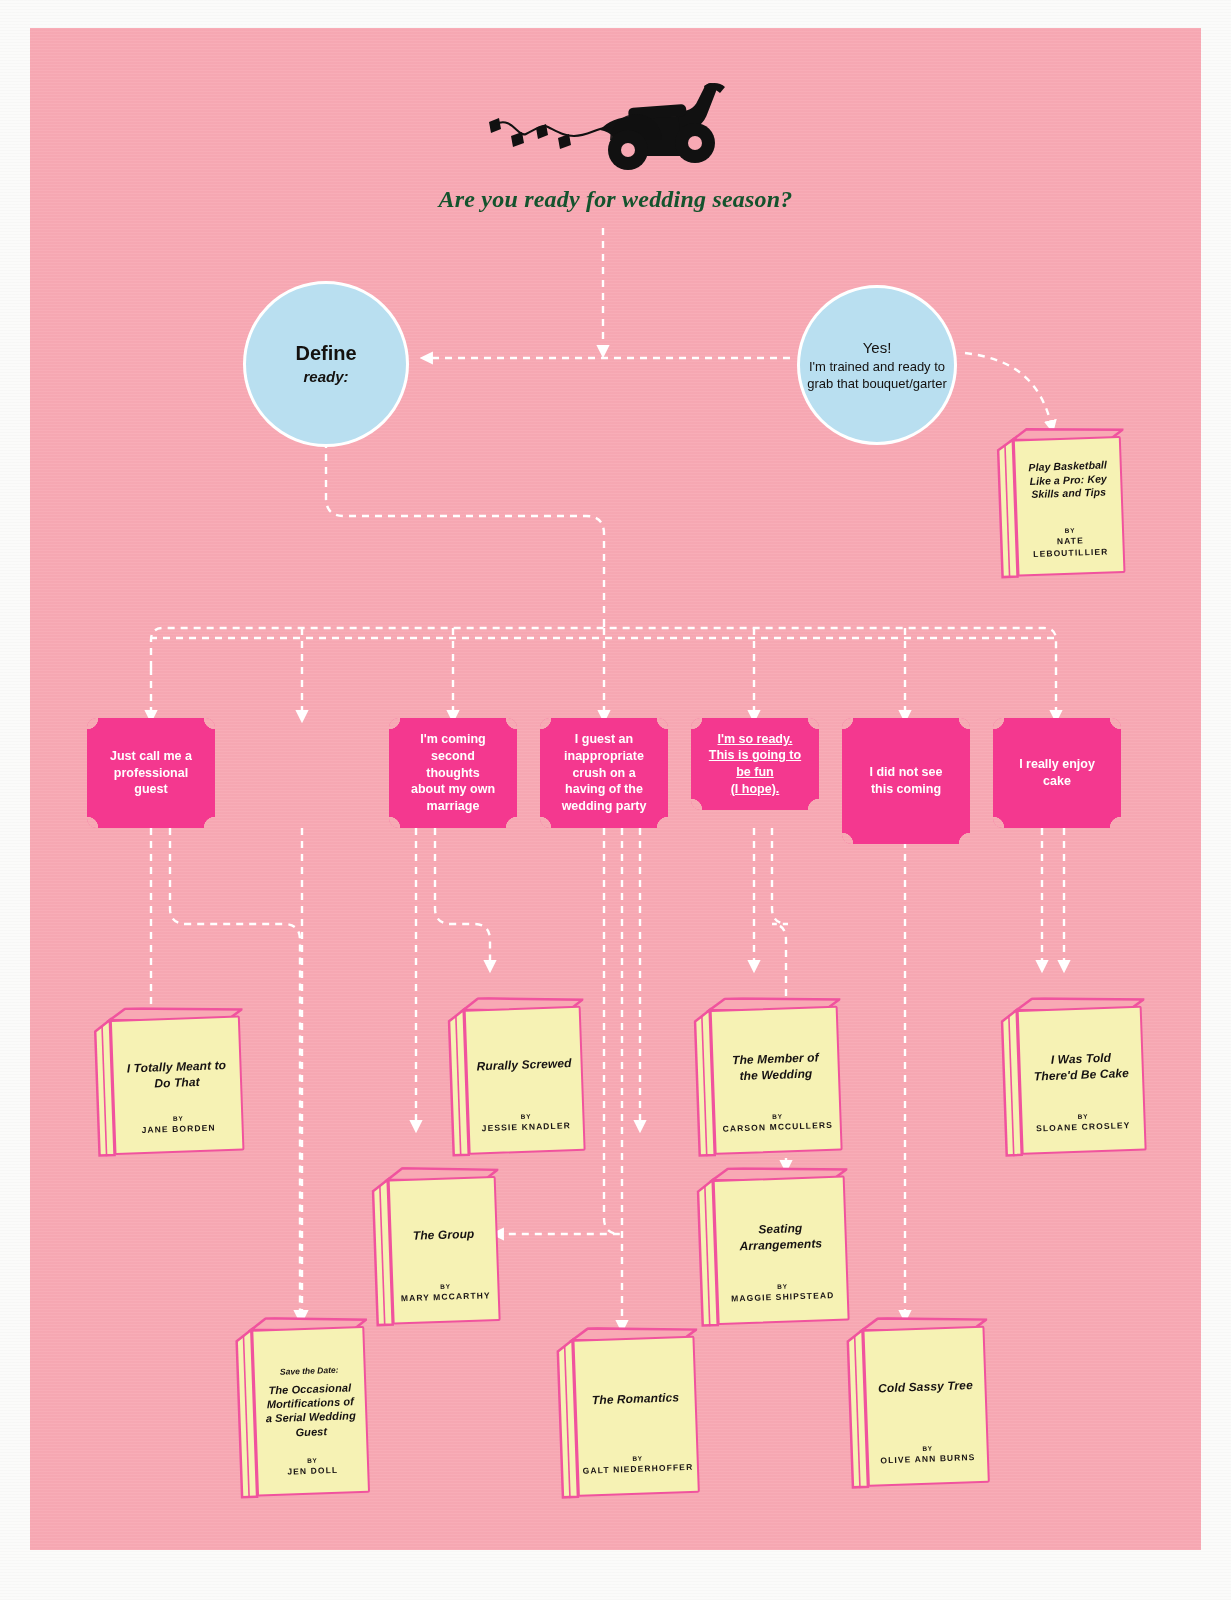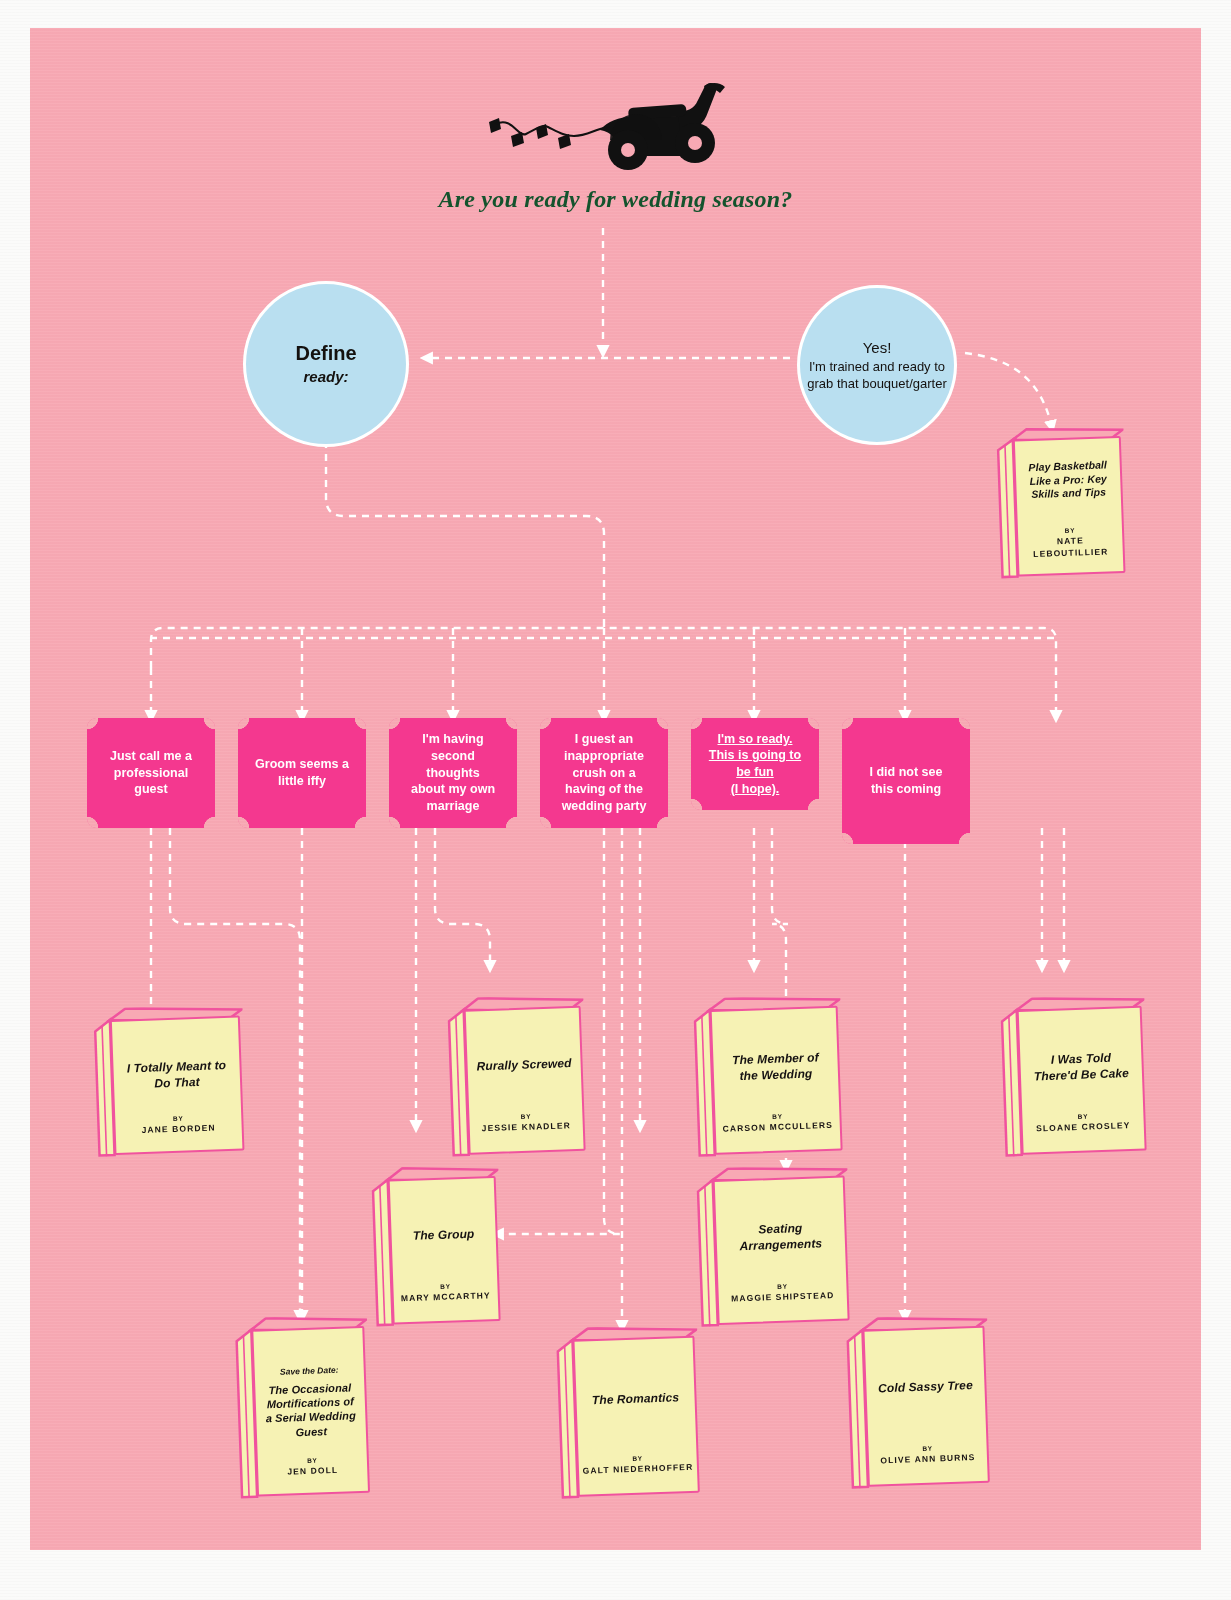--- a/index.html
+++ b/index.html
@@ -267,30 +267,24 @@
     </div>
 
     <div class="ticket" id="t0" style="left:57px;  top:690px; width:128px; height:110px;">
       <div>
         <span>Just call me a</span>
         <span>professional</span>
         <span>guest</span>
       </div>
     </div>
 
-    <div class="ticket" id="t1" style="left:208px; top:690px; width:128px; height:110px;">
-      <div>
-        <span>Groom seems a</span>
-        <span>little iffy</span>
-      </div>
-    </div>
 
     <div class="ticket" id="t2" style="left:359px; top:690px; width:128px; height:110px;">
       <div>
-        <span>I'm having</span>
+        <span>I'm coming</span>
         <span>second</span>
         <span>thoughts</span>
         <span>about my own</span>
         <span>marriage</span>
       </div>
     </div>
 
     <div class="ticket" id="t3" style="left:510px; top:690px; width:128px; height:110px;">
       <div>
         <span>I guest an</span>
@@ -310,20 +304,26 @@
       </div>
     </div>
 
     <div class="ticket" id="t5" style="left:812px; top:690px; width:128px; height:126px;">
       <div>
         <span>I did not see</span>
         <span>this coming</span>
       </div>
     </div>
 
+    <div class="ticket" id="t6" style="left:963px; top:690px; width:128px; height:110px;">
+      <div>
+        <span>I really enjoy</span>
+        <span>cake</span>
+      </div>
+    </div>
 
     <div class="book" id="bk0" style="left:968px; top:398px; width:128px; height:152px; transform:rotate(-2deg);">
       <svg class="slab" viewBox="0 0 128 152">
         <path d="M17,12 L31,2 L127,6 L113,16 Z" fill="#f8a9b4" stroke="#f0539e" stroke-width="2.5"></path>
         <path d="M2,22 L17,12 L17,149 L2,149 Z" fill="#f6f2b4" stroke="#f0539e" stroke-width="2.5"></path>
         <path d="M9,17 L9,150" stroke="#f0539e" stroke-width="1.6" fill="none"></path>
       </svg>
       <div class="cover">
         <div class="title" style="font-size:10.5px; margin-top:6px;">Play Basketball Like a Pro: Key Skills and Tips</div>
         <div class="byline" style="bottom:14px;">

